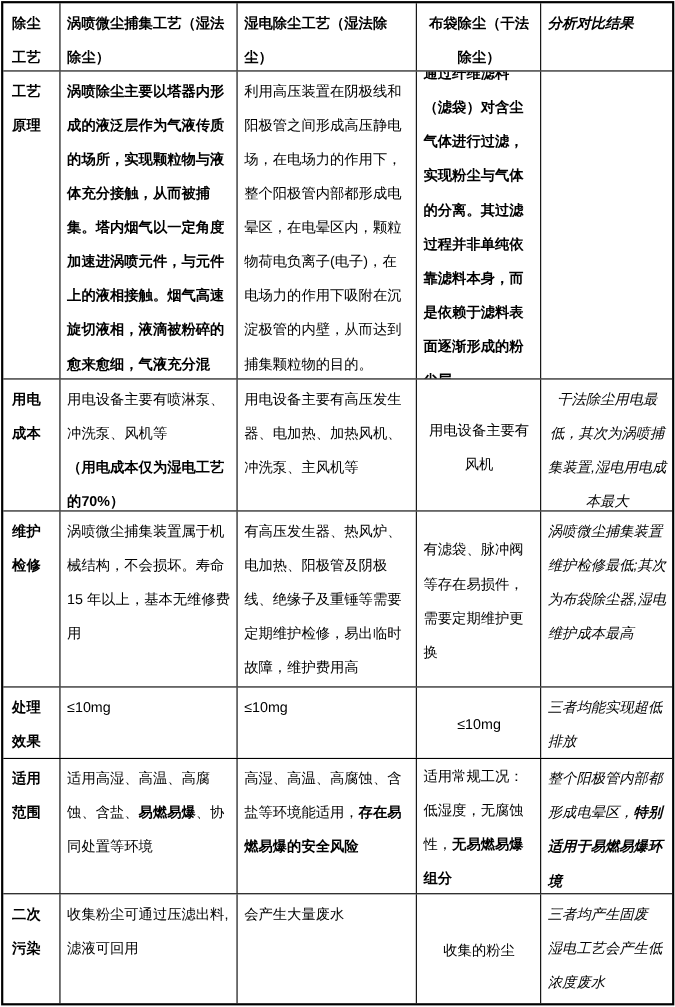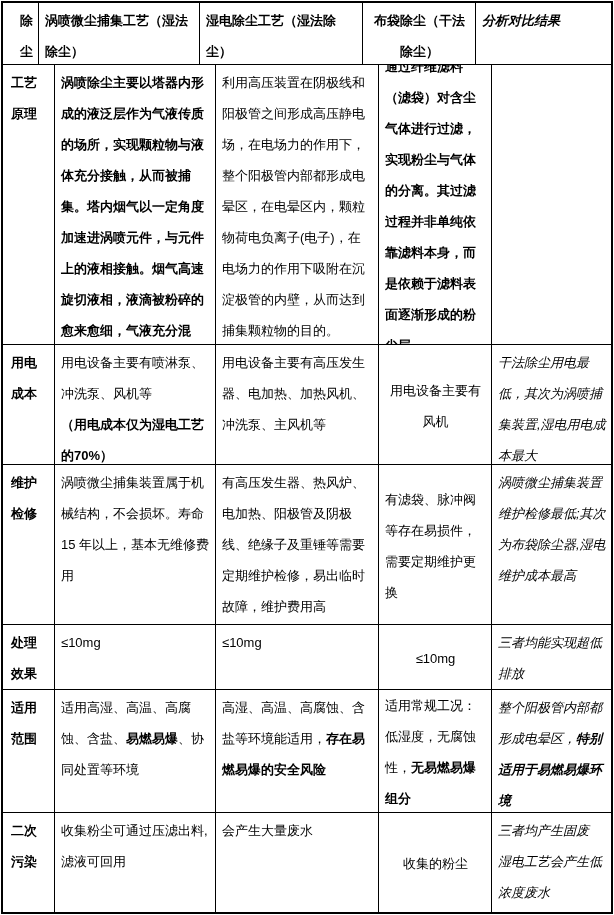--- a/index.html
+++ b/index.html
@@ -52,21 +52,21 @@
   .para { margin: 0; padding: 0; }
   .b { font-weight: bold; }
   .label-cell { padding-left: 8px; }
 </style>
 </head>
 <body>
 
 <div class="page">
   <div class="ctable">
       <div class="trow" style="height: 62px;">
-        <div class="tcell label-cell" style="width: 36px; text-align: right;">
+        <div class="tcell label-cell" style="width: 52px;">
           <p class="para"><span class="b">除尘</span></p>
           <p class="para"><span class="b">工艺</span></p>
         </div>
         <div class="tcell" style="width: 161px;">
           <p class="para"><span class="b">涡喷微尘捕集工艺（湿法除尘）</span></p>
         </div>
         <div class="tcell" style="width: 163px;">
           <p class="para"><span class="b">湿电除尘工艺（湿法除尘）</span></p>
         </div>
         <div class="tcell ac" style="width: 113px;">
@@ -100,21 +100,21 @@
         <div class="tcell" style="width: 161px;">
           <p class="para"><span class="">用电设备主要有喷淋泵、冲洗泵、风机等</span></p>
           <p class="para"><span class="b">（用电成本仅为湿电工艺的70%）</span></p>
         </div>
         <div class="tcell" style="width: 163px;">
           <p class="para"><span class="">用电设备主要有高压发生器、电加热、加热风机、冲洗泵、主风机等</span></p>
         </div>
         <div class="tcell ac vm" style="width: 113px;">
           <p class="para"><span class="">用电设备主要有风机</span></p>
         </div>
-        <div class="tcell" style="width: 119px;">
+        <div class="tcell" style="width: 119px; text-align: center;">
           <p class="para"><span class="">干法除尘用电最低，其次为涡喷捕集装置,湿电用电成本最大</span></p>
         </div>
       </div>
       <div class="trow" style="height: 160px;">
         <div class="tcell label-cell" style="width: 52px; font-family: Liberation Serif, serif;">
           <p class="para"><span class="b">维护</span></p>
           <p class="para"><span class="b">检修</span></p>
         </div>
         <div class="tcell" style="width: 161px;">
           <p class="para"><span class="">涡喷微尘捕集装置属于机械结构，不会损坏。寿命 15 年以上，基本无维修费用</span></p>

